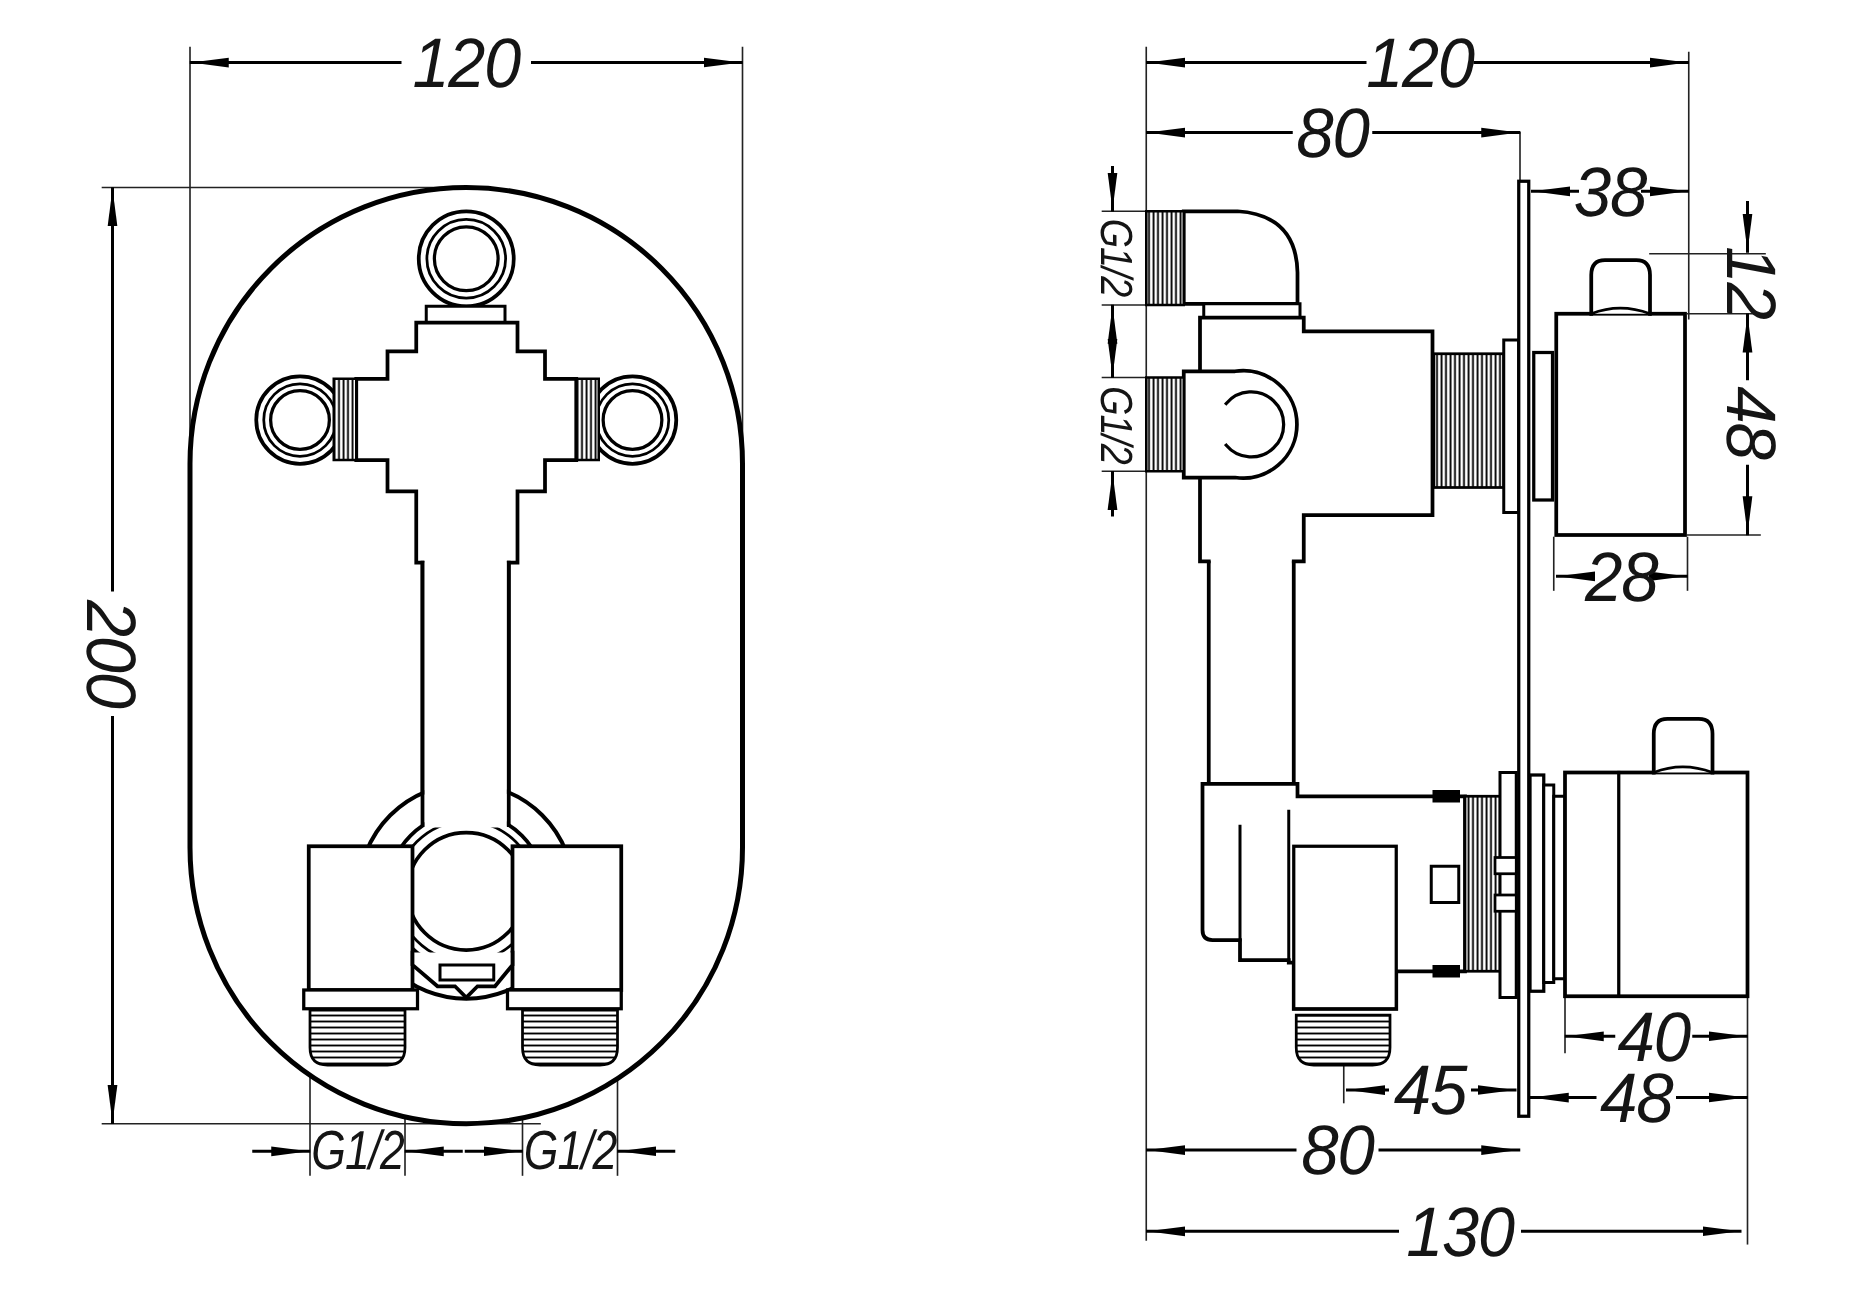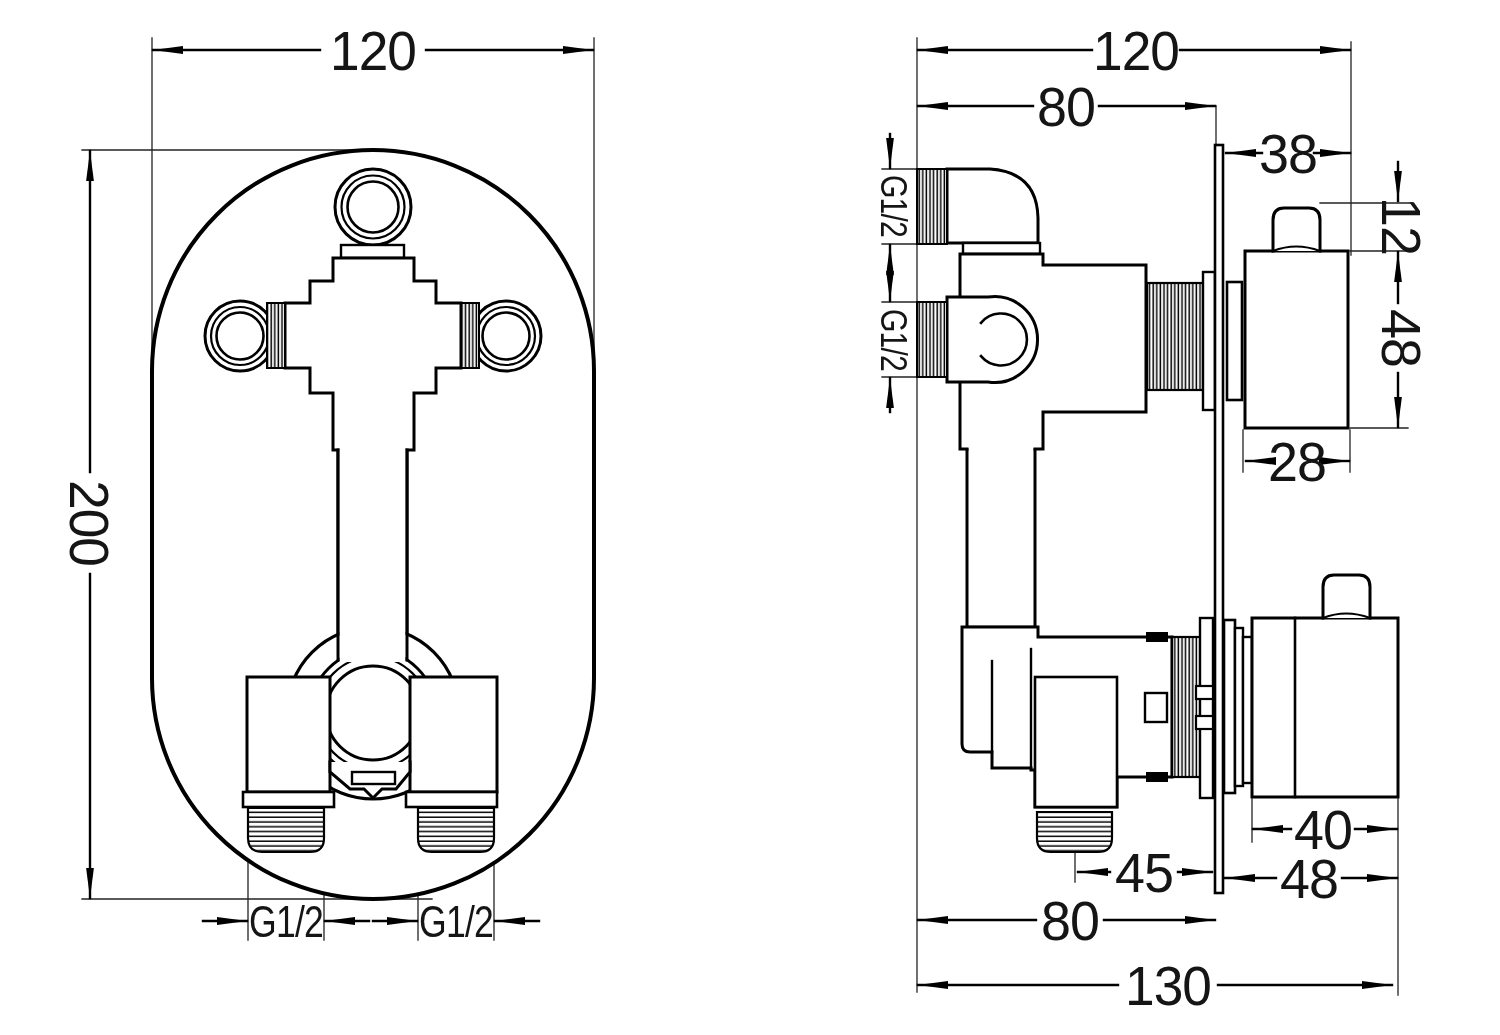--- a/index.html
+++ b/index.html
@@ -1,17 +1,17 @@
 <!DOCTYPE html>
 <html><head>
 <meta charset="utf-8">
 <style>
   html,body{margin:0;padding:0;background:#fff;}
   .stage{position:relative;width:1500px;height:1035px;background:#fff;overflow:hidden;
-         font-family:"Liberation Sans",sans-serif;}
+         font-family:"Liberation Sans",sans-serif;font-style:italic;}
   svg{display:block}
   .dimtxt{font-family:"Liberation Sans",sans-serif;fill:#151515;letter-spacing:-1px;}
   .big{font-size:56px;}
   .gfront{font-size:44px;}
   .gside{font-size:36px;}
 </style>
 </head>
 <body>
 
 <div class="stage">

